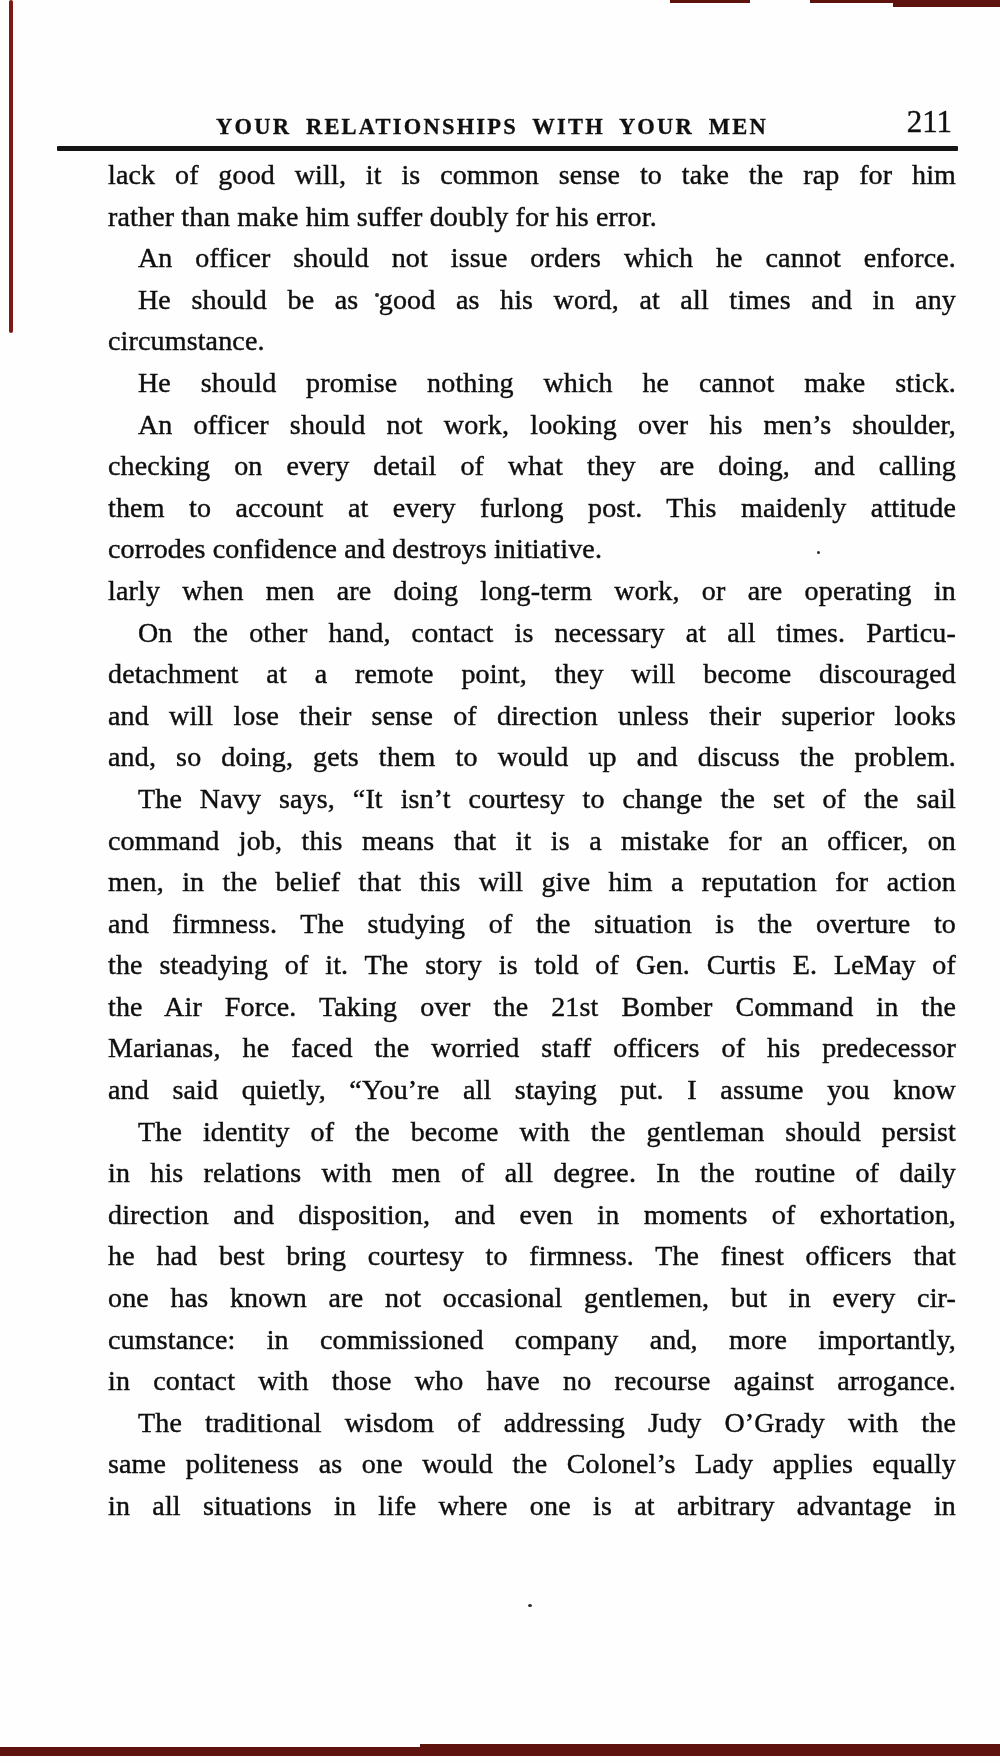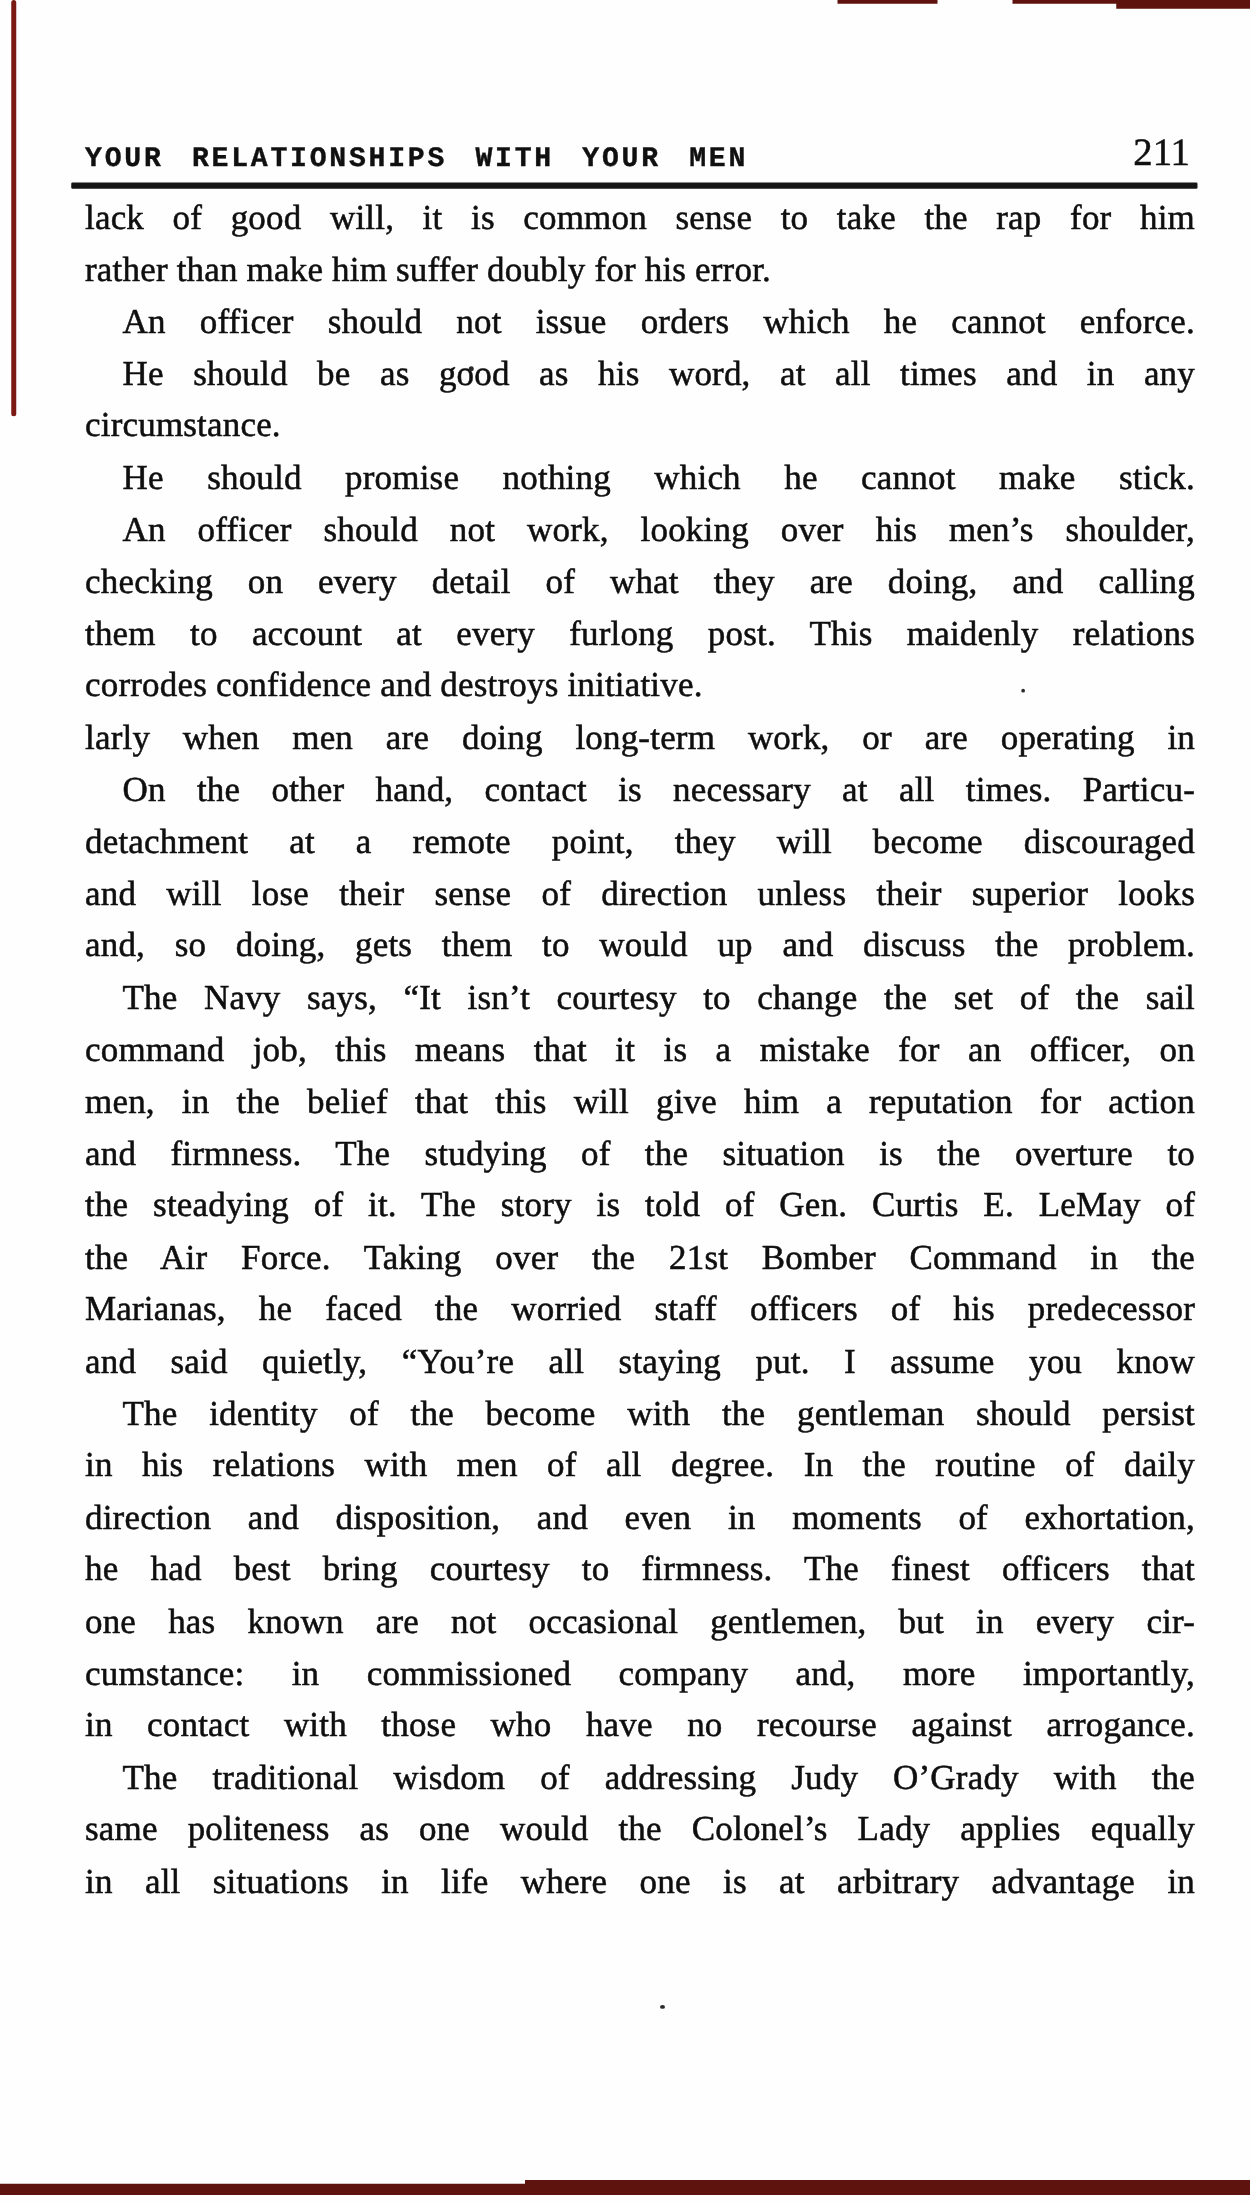--- a/index.html
+++ b/index.html
@@ -38,27 +38,26 @@
   .band-3 { left: 0;     top: 1752px; width: 1000px; height: 4px;  }
 
   
   .header-row {
     position: absolute;
     left: 68px; top: 104px; width: 888px; height: 46px;
   }
   .head-title {
     position: absolute;
     left: 0; right: 40px; top: 10px;
-    text-align: left;
+    text-align: center;
     font-size: 22.5px;
     font-weight: bold;
     letter-spacing: 2.2px;
     word-spacing: 7px;
     color: #101010;
-    font-family: Liberation Mono, monospace;
     -webkit-text-stroke: 0.3px #101010;
   }
   .page-number {
     position: absolute;
     right: 4px; top: 0;
     font-size: 31px;
     color: #101010;
     margin-left: 33px;
     -webkit-text-stroke: 0.4px #101010;
   }
@@ -76,20 +75,21 @@
     font-size: 28px;
     line-height: 41.6px;
     color: #0f0f0f;
     -webkit-text-stroke: 0.42px #0f0f0f;
     letter-spacing: 0.15px;
   }
   .para { margin: 0; }
   .line {
     text-align: justify;
     text-align-last: justify;
+    margin-left: 40px;
   }
   .line.nofill { text-align-last: left; }
   .line.indent { text-indent: 30px; }
 
   
   .speck {
     position: absolute;
     background: #2a2a2a;
     border-radius: 50%;
   }
@@ -127,21 +127,21 @@
       <div class="para">
         <div class="line indent">He should be as good as his word, at all times and in any</div>
         <div class="line nofill">circumstance.</div>
       </div>
       <div class="para">
         <div class="line indent">He should promise nothing which he cannot make stick.</div>
       </div>
       <div class="para">
         <div class="line indent">An officer should not work, looking over his men’s shoulder,</div>
         <div class="line">checking on every detail of what they are doing, and calling</div>
-        <div class="line">them to account at every furlong post. This maidenly relations</div>
+        <div class="line">them to account at every furlong post. This maidenly attitude</div>
         <div class="line nofill">corrodes confidence and destroys initiative.</div>
       </div>
       <div class="para">
         <div class="line">larly when men are doing long-term work, or are operating in</div>
         <div class="line indent">On the other hand, contact is necessary at all times. Particu-</div>
         <div class="line">detachment at a remote point, they will become discouraged</div>
         <div class="line">and will lose their sense of direction unless their superior looks</div>
         <div class="line">and, so doing, gets them to would up and discuss the problem.</div>
       </div>
       <div class="para">

